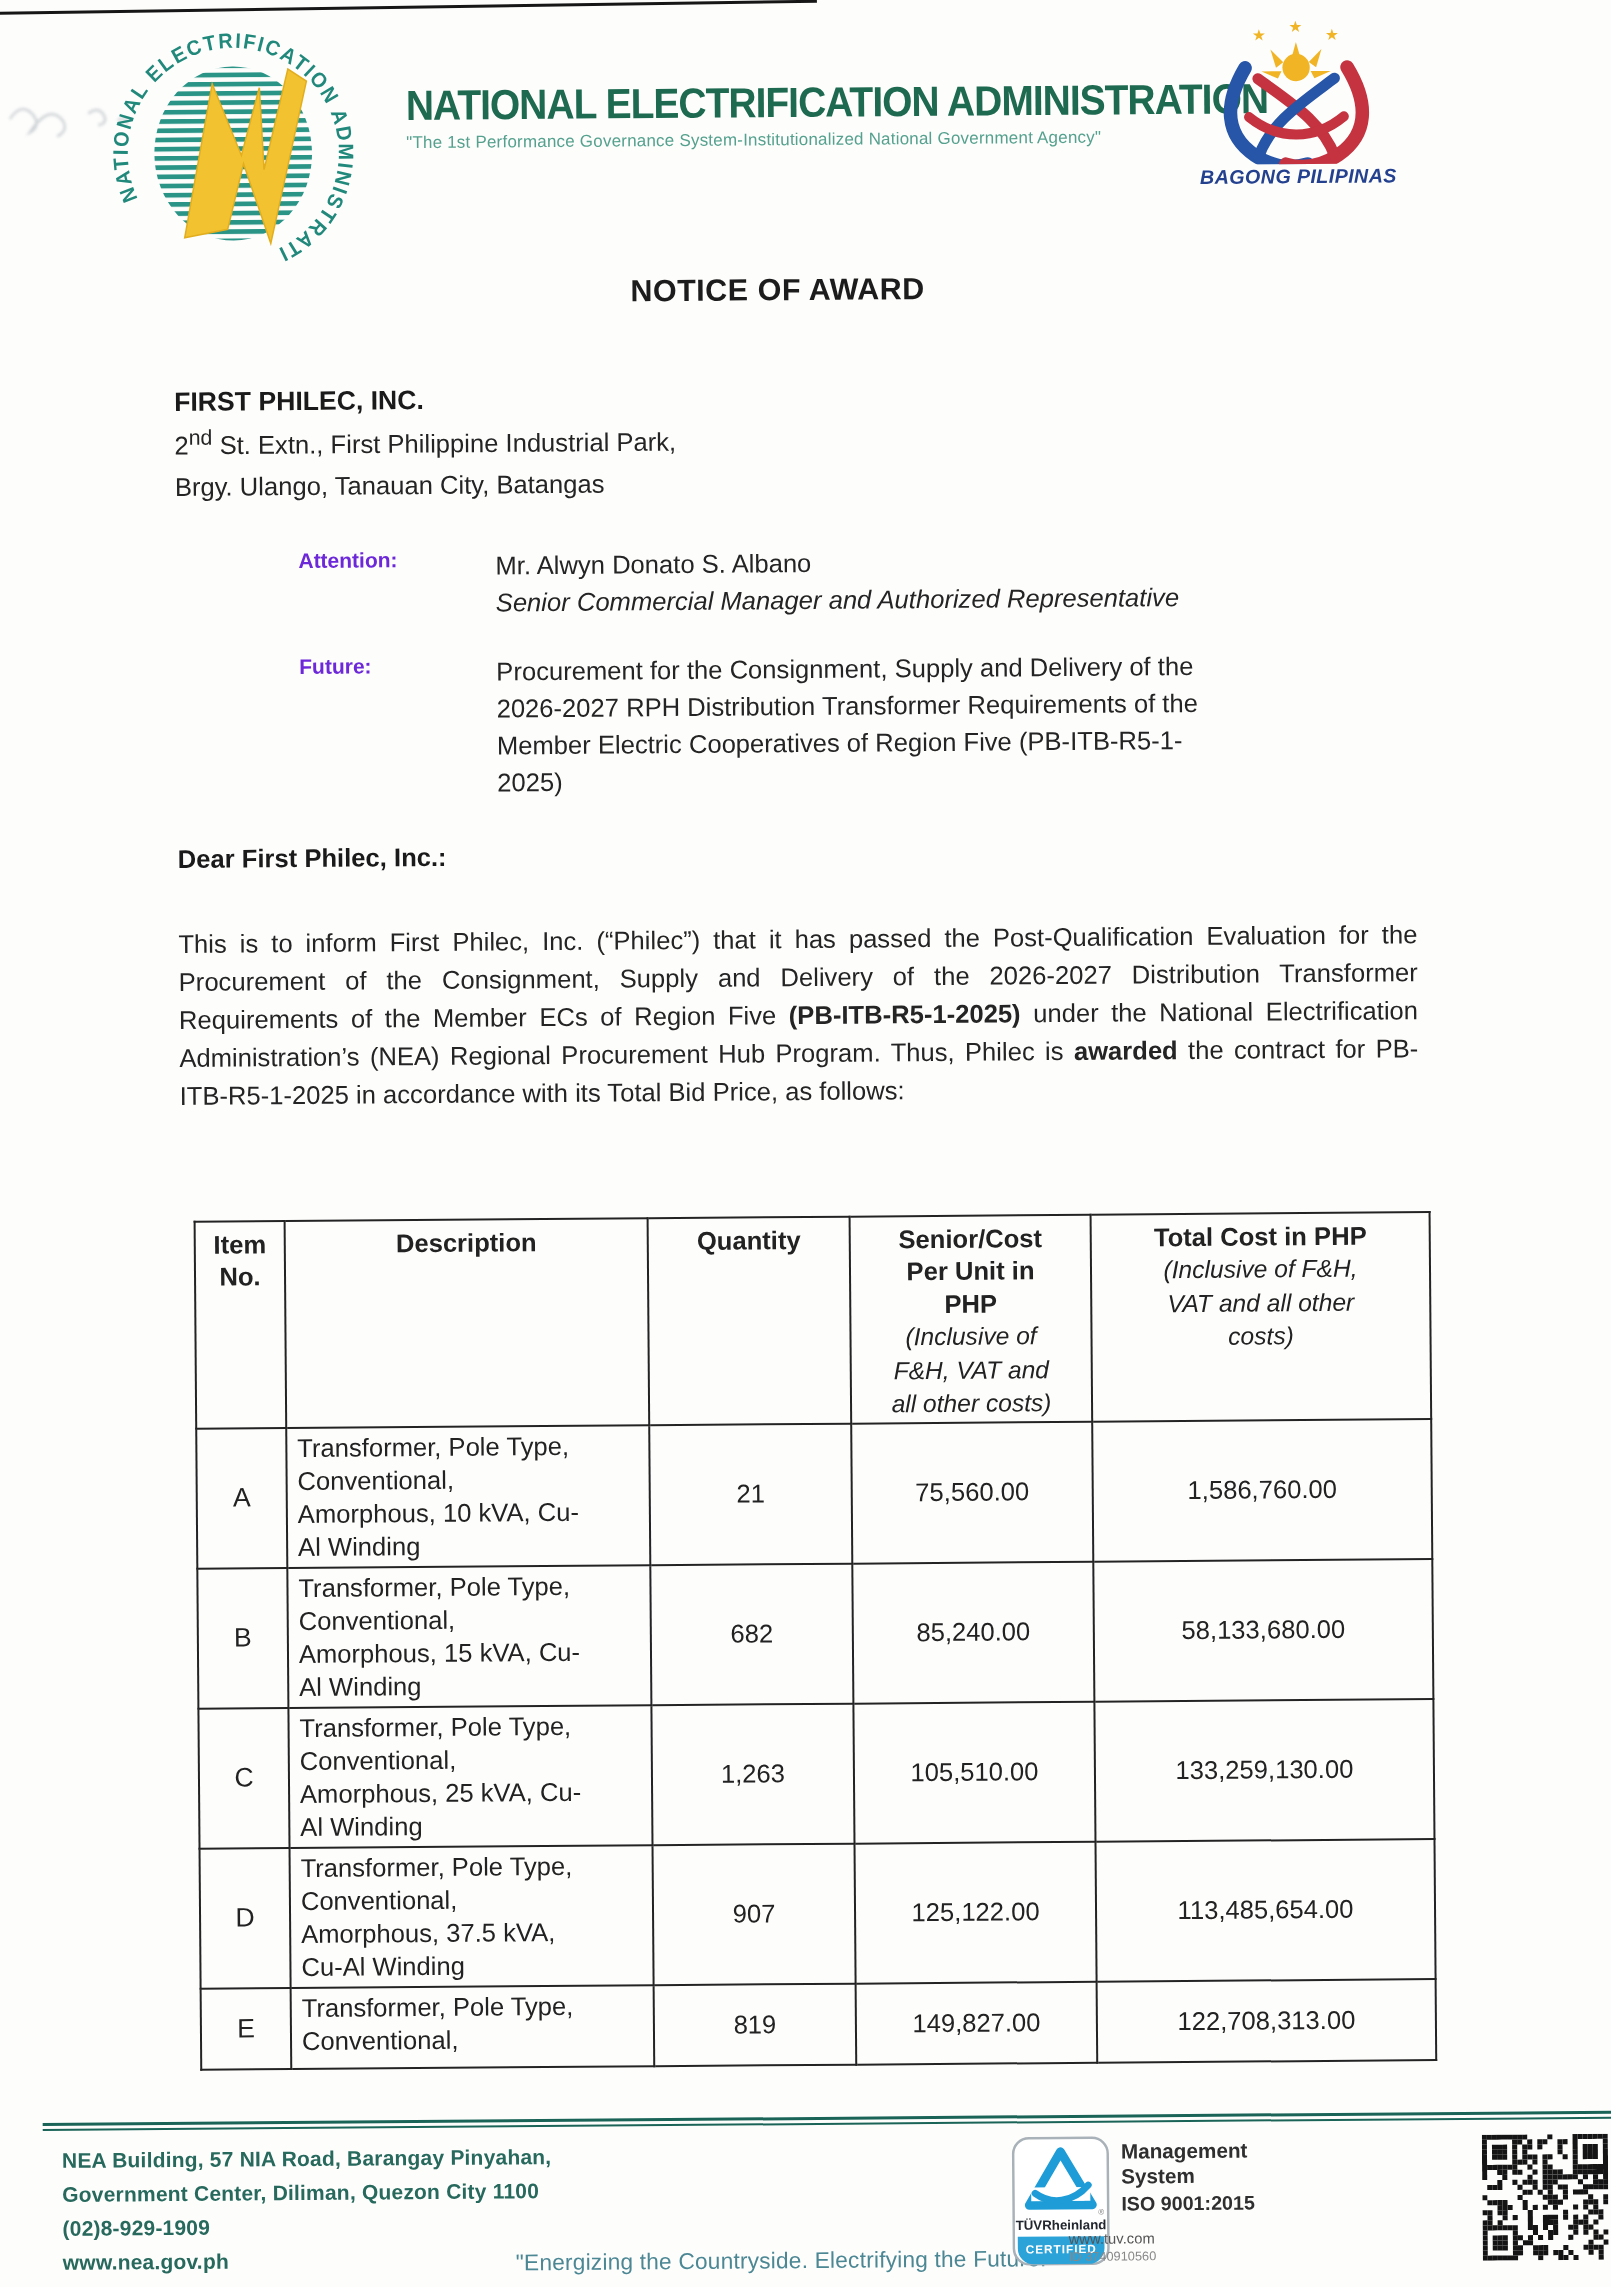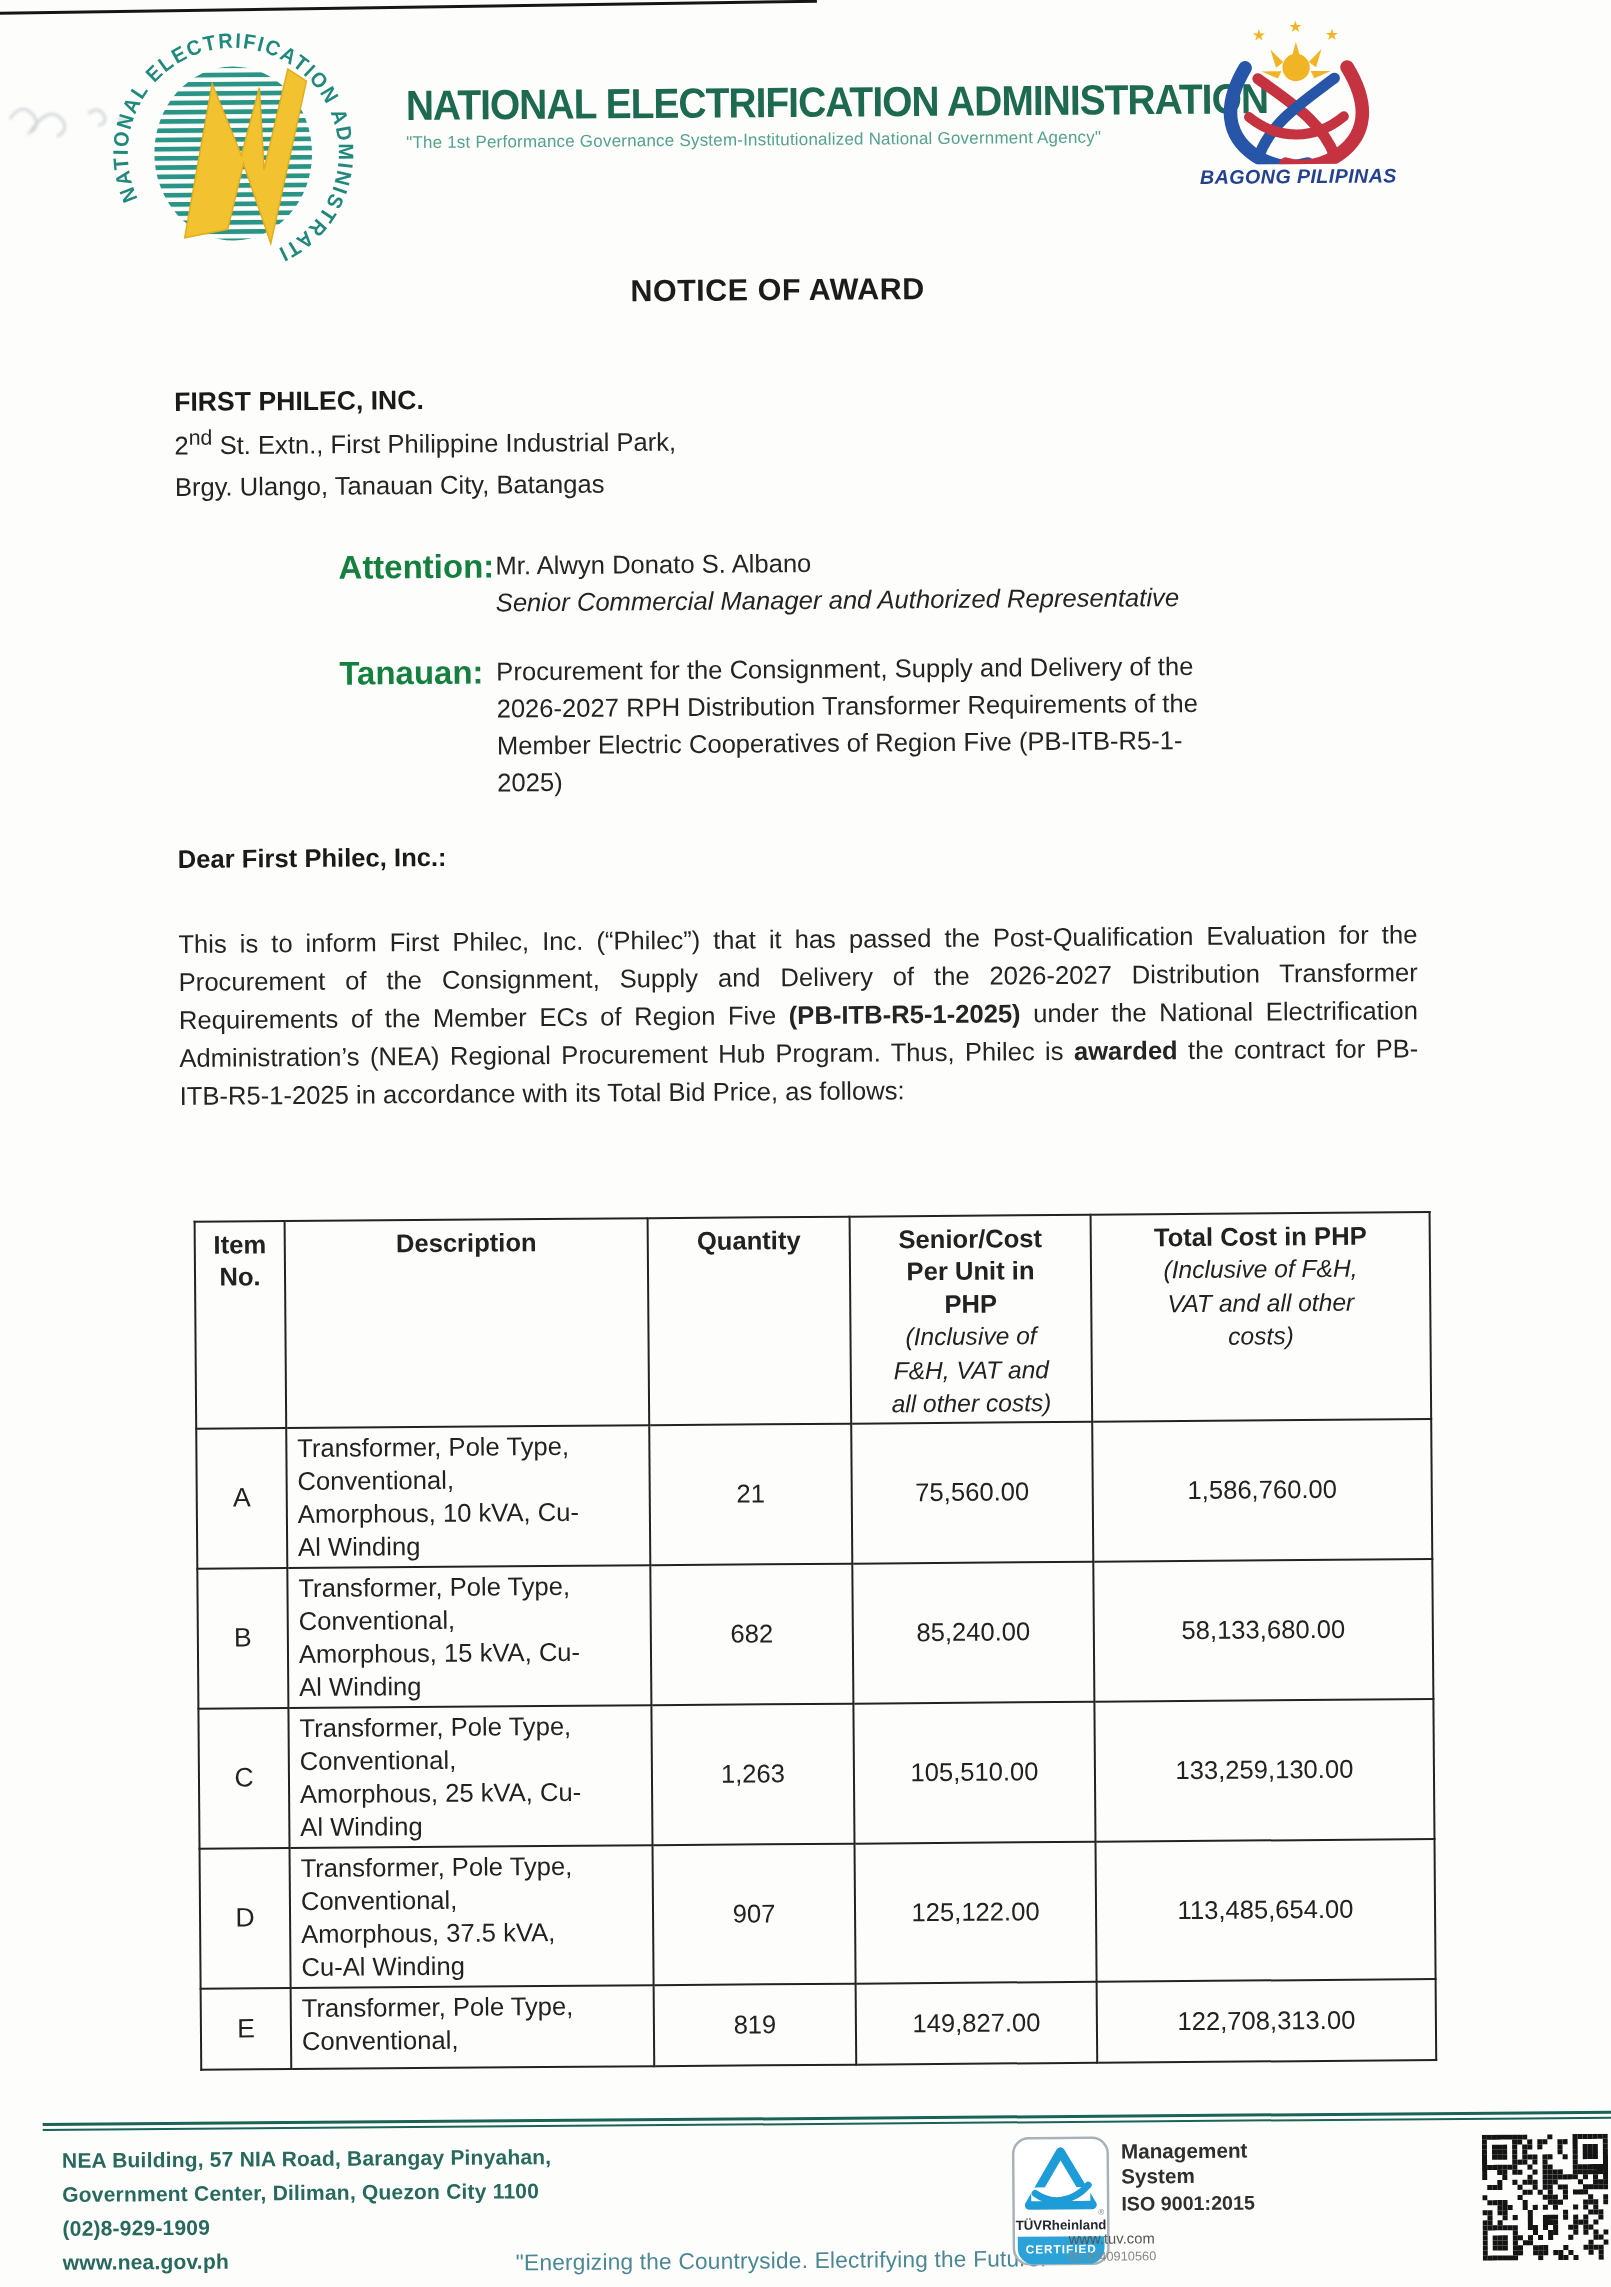--- a/index.html
+++ b/index.html
@@ -19,21 +19,21 @@
     transform:scale(1.0,1.08);transform-origin:left top;white-space:nowrap;}
   .agency-tagline{font-size:17px;color:#55a18d;margin-top:6.9px;letter-spacing:0.2px;}
   .bagong-label{font-size:19.7px;font-weight:700;font-style:italic;color:#24418f;
     letter-spacing:0.4px;text-align:center;width:232px;}
 
   
   .doc-title{left:0;right:0;top:272px;text-align:center;font-size:30.5px;font-weight:700;
     letter-spacing:0.5px;color:#1c1c1c;transform:translateX(-21.7px);}
   .recipient-name{font-size:26.6px;font-weight:700;color:#1a1a1a;}
   .body-text{font-size:25.6px;line-height:41px;color:#242424;}
-  .label{font-weight:700;font-size:33px;color:#15803d;margin-left:40px;}
+  .label{font-weight:700;font-size:21px;color:#6d28d9;}
   .att-title{font-style:italic;}
   .subject-text{font-size:25.6px;line-height:37px;color:#242424;}
   .salutation{font-size:25.6px;font-weight:700;color:#1a1a1a;}
   .para{font-size:25.6px;line-height:38px;text-align:justify;color:#242424;}
 
   
   table.award{border-collapse:collapse;table-layout:fixed;width:1234px;font-size:25.6px;color:#222;}
   table.award td,table.award th{border:2px solid #232323;overflow:hidden;}
   th.hcell{vertical-align:top;padding-top:5.9px;font-weight:700;text-align:center;line-height:32.5px;}
   .hital{font-weight:400;font-style:italic;font-size:24.6px;}
@@ -115,21 +115,21 @@
       <div class="body-text"><span>2</span><sup>nd</sup><span> St. Extn., First Philippine Industrial Park,</span></div>
       <div class="body-text">Brgy. Ulango, Tanauan City, Batangas</div>
     </div>
 
     <div class="abs label" style="left:303px;top:545px">Attention:</div>
     <div class="abs" style="left:500px;top:545px">
       <div class="body-text" style="line-height:37px">Mr. Alwyn Donato S. Albano</div>
       <div class="body-text att-title" style="line-height:37px">Senior Commercial Manager and Authorized Representative</div>
     </div>
 
-    <div class="abs label" style="left:303px;top:651px">Tanauan:</div>
+    <div class="abs label" style="left:303px;top:651px">Future:</div>
     <div class="abs subject-text pre" style="left:500px;top:651px;width:946px">Procurement for the Consignment, Supply and Delivery of the
 2026-2027 RPH Distribution Transformer Requirements of the
 Member Electric Cooperatives of Region Five (PB-ITB-R5-1-
 2025)</div>
 
     <div class="abs salutation" style="left:180px;top:840px">Dear First Philec, Inc.:</div>
 
     <div class="abs para" style="left:180px;top:920px;width:1239px"><span>This is to inform First Philec, Inc. (“Philec”) that it has passed the Post-Qualification Evaluation for the Procurement of the Consignment, Supply and Delivery of the 2026-2027 Distribution Transformer Requirements of the Member ECs of Region Five </span><span style="font-weight: 700;">(PB-ITB-R5-1-2025)</span><span> under the National Electrification Administration’s (NEA) Regional Procurement Hub Program. Thus, Philec is </span><span style="font-weight: 700;">awarded</span><span> the contract for PB-ITB-R5-1-2025 in accordance with its Total Bid Price, as follows:</span></div>
 
     <table class="award abs" style="left:193px;top:1216px">

